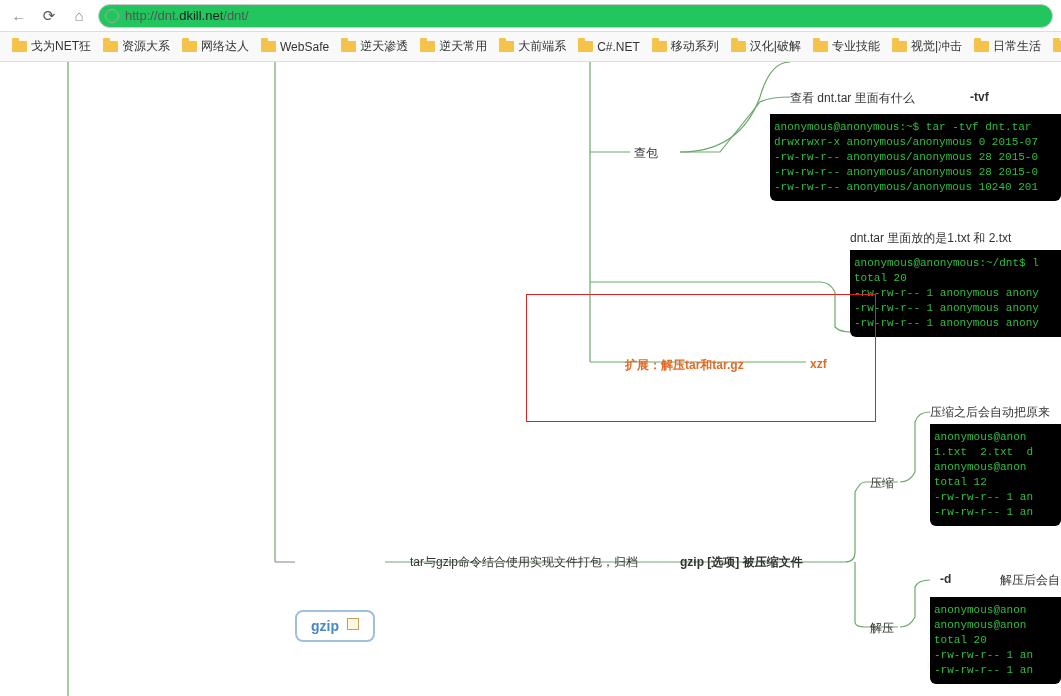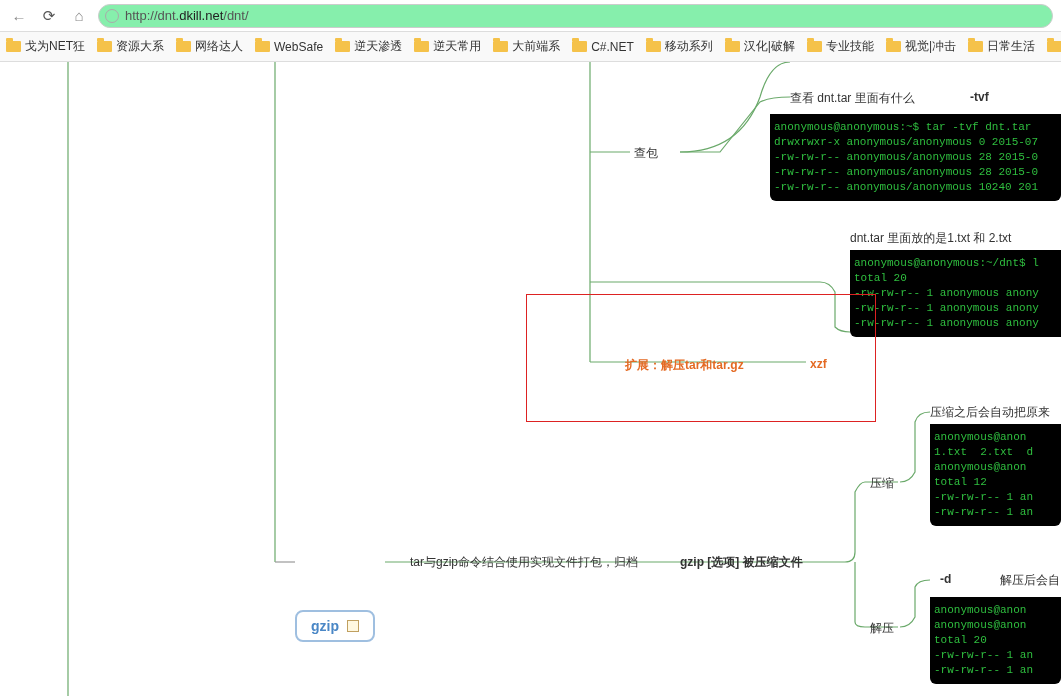--- a/index.html
+++ b/index.html
@@ -1,30 +1,30 @@
 <!DOCTYPE html>
 <html><head>
 <meta charset="utf-8">
 <style>
 * { margin: 0; padding: 0; box-sizing: border-box; }
 body { font-family: "Microsoft YaHei", Arial, sans-serif; font-size: 12px; background: #fff; overflow: hidden; }
 .browser-bar { display: flex; align-items: center; height: 32px; border-bottom: 1px solid #ddd; padding: 0 8px; gap: 8px; }
 .nav-btn { width: 22px; height: 22px; display: flex; align-items: center; justify-content: center; color: #888; cursor: pointer; font-size: 15px; }
 .nav-btn.reload { color: #555; }
-.url-wrap { flex: 1; display: flex; align-items: center; border: 1px solid #ccc; border-radius: 12px; height: 24px; padding: 0 6px; gap: 6px; background: #86efac; }
+.url-wrap { flex: 1; display: flex; align-items: center; border: 1px solid #ccc; border-radius: 12px; height: 24px; padding: 0 6px; gap: 6px; background: #22c55e; }
 .globe { width: 14px; height: 14px; border: 1px solid #aaa; border-radius: 50%; display: flex; align-items: center; justify-content: center; font-size: 8px; color: #aaa; }
 .url-display { flex: 1; color: #555; font-size: 13px; text-align: left; }
 .url-display .host { color: #222; }
-.bookmarks-bar { display: flex; align-items: center; height: 30px; border-bottom: 1px solid #ddd; padding: 0 6px; gap: 12px; background: #f9f9f9; }
+.bookmarks-bar { display: flex; align-items: center; height: 30px; border-bottom: 1px solid #ddd; padding: 0 12px; gap: 12px; background: #f9f9f9; }
 .bookmark-item { display: flex; align-items: center; gap: 4px; color: #333; font-size: 12px; cursor: pointer; white-space: nowrap; }
 .folder-icon { width: 15px; height: 11px; background: #f5c24a; border-radius: 1px; position: relative; }
 .folder-icon::before { content: ""; position: absolute; top: -3px; left: 0; width: 7px; height: 3px; background: #f5c24a; border-radius: 1px 1px 0 0; }
 .canvas { position: relative; width: 1061px; height: 634px; overflow: hidden; background: #fff; }
 .node-label { position: absolute; font-size: 12px; color: #333; }
-.node-gzip { position: absolute; left: 295px; top: 548px; border: 2px solid #9fbfe0; border-radius: 8px; padding: 6px 14px; color: #4a87c6; font-weight: bold; font-size: 14px; background: #fff; display: flex; align-items: center; gap: 8px; }
+.node-gzip { position: absolute; left: 295px; top: 548px; border: 2px solid #9fbfe0; border-radius: 8px; padding: 6px 14px; color: #4a87c6; font-weight: bold; font-size: 14px; background: #fff; display: flex; gap: 8px; }
 .edit-icon { width: 12px; height: 12px; border: 1px solid #c0a060; background: #fff8e0; display: inline-block; }
 .terminal { position: absolute; background: #000; color: #2fbf3f; font-family: "Courier New", monospace; font-size: 11px; padding: 6px 4px; border-radius: 0 0 6px 6px; white-space: pre; line-height: 15px; }
 .highlight-box { position: absolute; border: 1px solid #d22; }
 .node-orange { color: #e46a23; }
 .node-flag { color: #333; font-weight: bold; }
 svg.wires { position: absolute; inset: 0; width: 100%; height: 100%; pointer-events: none; }
 svg.wires path { fill: none; stroke: #6aa96a; stroke-width: 1.2; }
 svg.wires path.gray { stroke: #999; }
 </style>
 </head>

